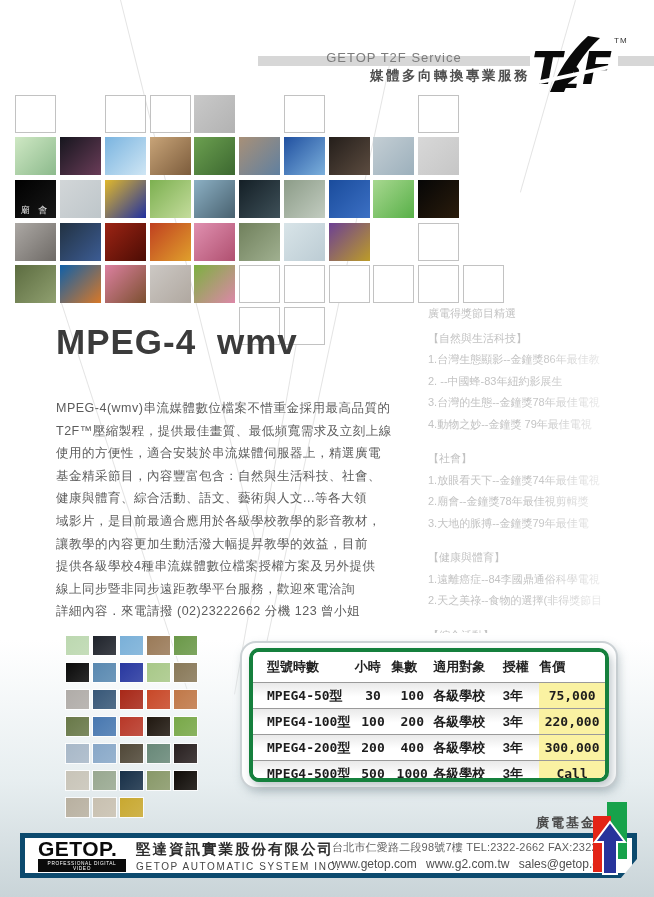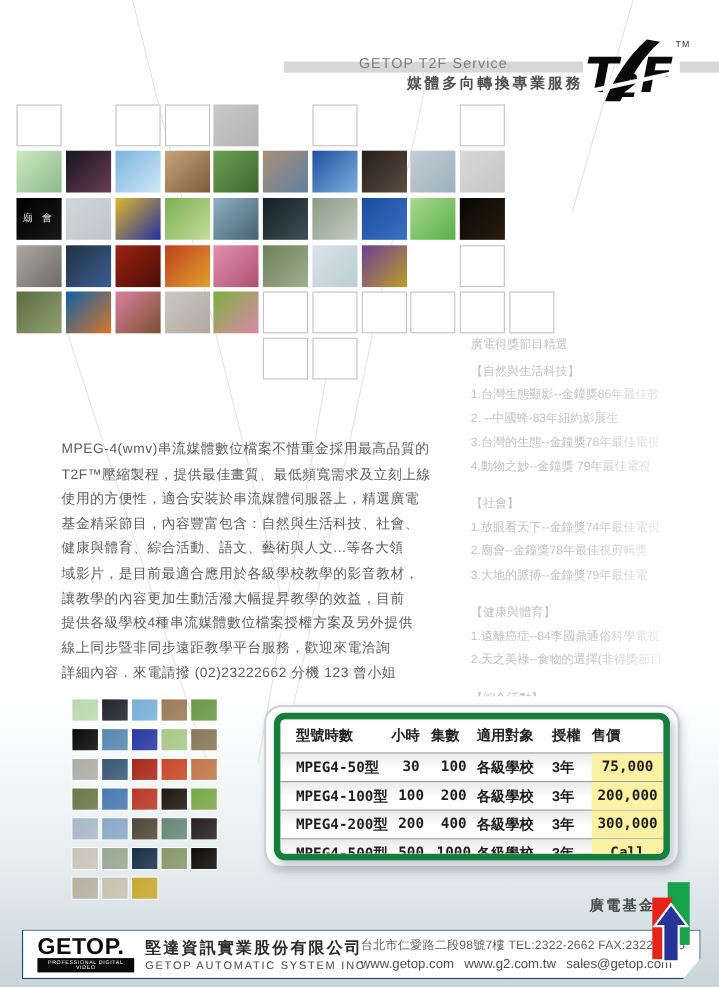--- a/index.html
+++ b/index.html
@@ -32,21 +32,21 @@
   }
   #t2f-logo { position:absolute; left:530px; top:34px; width:90px; height:66px; }
   #t2f-tm { position:absolute; left:614px; top:36px; font-size:8px; color:#333; letter-spacing:1px; }
 
   
   #photo-grid { position:absolute; left:0; top:0; width:654px; height:360px; }
   .tile { position:absolute; width:41px; height:38px; }
   .tile-box { background:#ffffff; border:1px solid #c2c2c2; }
   .tile-photo span {
     display:block; padding-top:12px; text-align:center;
-    color:#e8e8e8; font-size:9px; letter-spacing:3px;
+    color:#e8e8e8; font-size:9px; letter-spacing:3px;margin-top:12px;
   }
 
   
   #title-line1 {
     position:absolute; left:56px; top:322px; z-index:5;
     font-size:35px; font-weight:bold; color:#3b3b3b; letter-spacing:1px; word-spacing:10px;
   }
   #title-line2 {
     position:absolute; left:56px; top:360px; z-index:5; white-space:nowrap;
     font-size:25px; font-weight:bold; color:#474240; letter-spacing:1.5px;
@@ -76,21 +76,21 @@
   .ctile { position:absolute; width:23px; height:19px; box-shadow:0 0 0 1px rgba(255,255,255,.8); }
 
   
   #table-outer {
     position:absolute; left:240px; top:641px; width:378px; height:148px;
     background:#ffffff; border:2px solid #ccd2d5; border-radius:16px;
     box-shadow:2px 4px 8px rgba(120,140,150,.35);
   }
   #table-panel {
     position:absolute; left:249px; top:648px; width:360px; height:134px;
-    background:#ffffff; border:6px solid #15803d; border-radius:10px;
+    background:#ffffff; border:4px solid #15803d; border-radius:10px;
     box-shadow:3px 5px 8px rgba(90,110,120,.38); overflow:hidden;
   }
   .trow { display:flex; align-items:center; height:26px; padding-left:14px; }
   .trow-head { height:30px; font-weight:bold; color:#222; font-size:13px; background:#fff; }
   .trow-data {
     font-size:13px; color:#1d1d1d;
     border-top:1px solid #9a9a9a;
     background:linear-gradient(180deg,#e9e9e9 0%, #ffffff 55%);
   }
   .c-model { width:96px; font-family:"DejaVu Sans Mono","Liberation Mono",monospace; font-weight:bold; }
@@ -108,23 +108,23 @@
     position:absolute; left:536px; top:814px; z-index:6;
     font-size:13px; font-weight:bold; color:#4a4a4a; letter-spacing:2px;
   }
   #fund-logo { position:absolute; left:590px; top:800px; width:42px; height:76px; z-index:7; }
   #fund-green { position:absolute; left:17px; top:2px;  width:20px; height:57px; background:#17a24b; }
   #fund-red   { position:absolute; left:3px;  top:16px; width:18px; height:56px; background:#e32417; }
 
   
   #footer-box {
     position:absolute; left:20px; top:833px; width:617px; height:45px; z-index:5;
-    background:#ffffff; border:1px solid #0c4a6e;
+    background:#ffffff; border:5px solid #0c4a6e;
     clip-path:polygon(0 0,100% 0,100% 58%,97.4% 100%,0 100%);
-    display:flex; align-items:center;margin-top:12px;
+    display:flex; align-items:center;
   }
   #getop-logo { margin-left:13px; width:90px; }
   #getop-word { font-size:21px; font-weight:900; color:#0a0a0a; letter-spacing:0.5px; line-height:20px; }
   #getop-bar  { background:#0a0a0a; color:#ffffff; font-size:4.8px; letter-spacing:0.6px;
                 text-align:center; padding:1.5px 0; width:88px; }
   #company-block { margin-left:8px; width:188px; }
   #company-zh { font-size:14.5px; font-weight:bold; color:#2c2c2c; letter-spacing:2px; white-space:nowrap; }
   #company-en { font-size:10px; color:#454545; letter-spacing:1.6px; white-space:nowrap; margin-top:2px; }
   #contact-block { margin-left:8px; }
   #contact-address { font-size:11px; color:#5f5f5f; white-space:nowrap; letter-spacing:0.2px; }
@@ -202,20 +202,21 @@
       <div class="tile tile-box" style="left: 239px; top: 265px;"></div>
       <div class="tile tile-box" style="left: 284px; top: 265px;"></div>
       <div class="tile tile-box" style="left: 329px; top: 265px;"></div>
       <div class="tile tile-box" style="left: 373px; top: 265px;"></div>
       <div class="tile tile-box" style="left: 418px; top: 265px;"></div>
       <div class="tile tile-box" style="left: 463px; top: 265px;"></div>
       <div class="tile tile-box" style="left: 239px; top: 307px;"></div>
       <div class="tile tile-box" style="left: 284px; top: 307px;"></div>
     </div>
 
+  <div id="title-line1">MPEG-4 wmv</div>
 
   <div id="body-paragraph">MPEG-4(wmv)串流媒體數位檔案不惜重金採用最高品質的
 T2F™壓縮製程，提供最佳畫質、最低頻寬需求及立刻上線
 使用的方便性，適合安裝於串流媒體伺服器上，精選廣電
 基金精采節目，內容豐富包含：自然與生活科技、社會、
 健康與體育、綜合活動、語文、藝術與人文...等各大領
 域影片，是目前最適合應用於各級學校教學的影音教材，
 讓教學的內容更加生動活潑大幅提昇教學的效益，目前
 提供各級學校4種串流媒體數位檔案授權方案及另外提供
 線上同步暨非同步遠距教學平台服務，歡迎來電洽詢
@@ -303,21 +304,21 @@
           <div class="c-target">各級學校</div>
           <div class="c-lic">3年</div>
           <div class="c-price">75,000</div>
         </div>
         <div class="trow trow-data">
           <div class="c-model">MPEG4-100型</div>
           <div class="c-hours">100</div>
           <div class="c-eps">200</div>
           <div class="c-target">各級學校</div>
           <div class="c-lic">3年</div>
-          <div class="c-price">200,000</div>
+          <div class="c-price">220,000</div>
         </div>
         <div class="trow trow-data">
           <div class="c-model">MPEG4-200型</div>
           <div class="c-hours">200</div>
           <div class="c-eps">400</div>
           <div class="c-target">各級學校</div>
           <div class="c-lic">3年</div>
           <div class="c-price">300,000</div>
         </div>
         <div class="trow trow-data">

